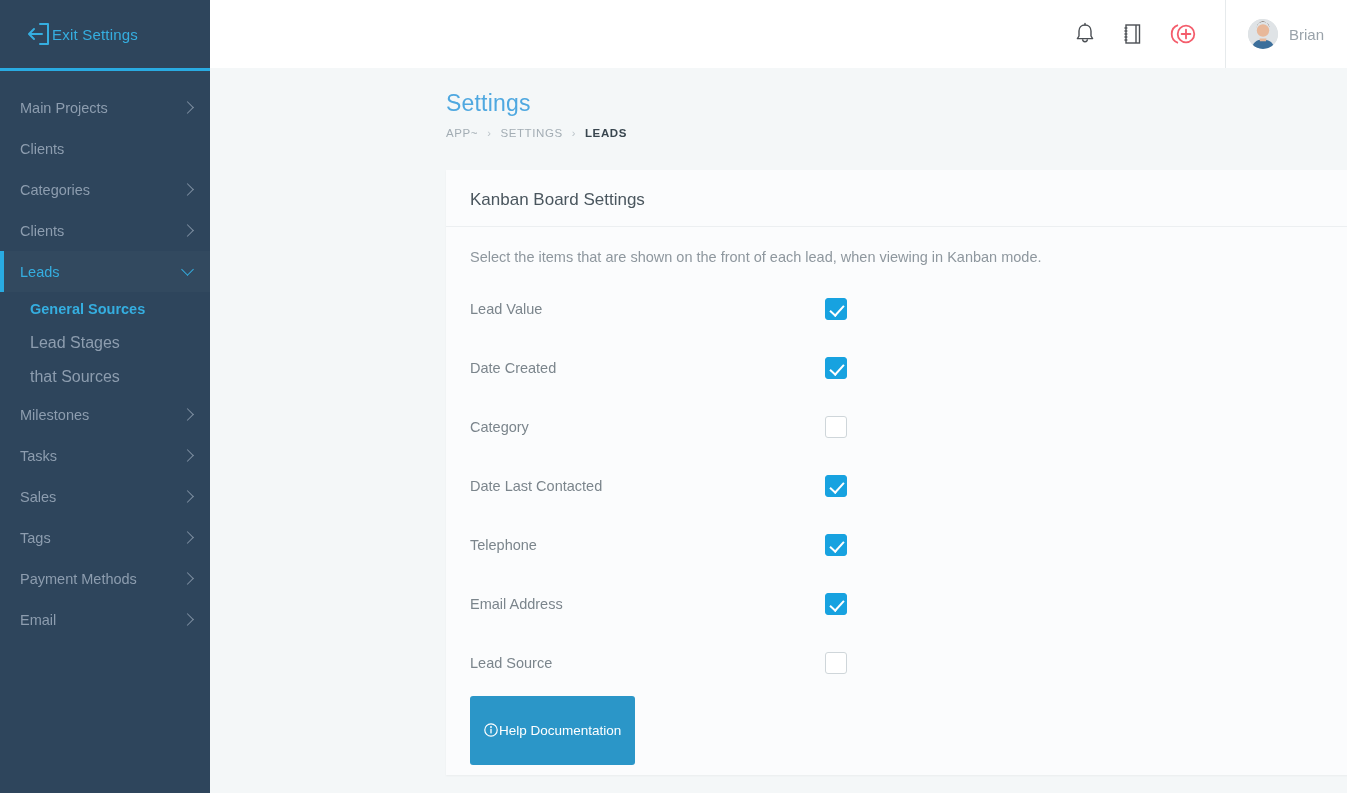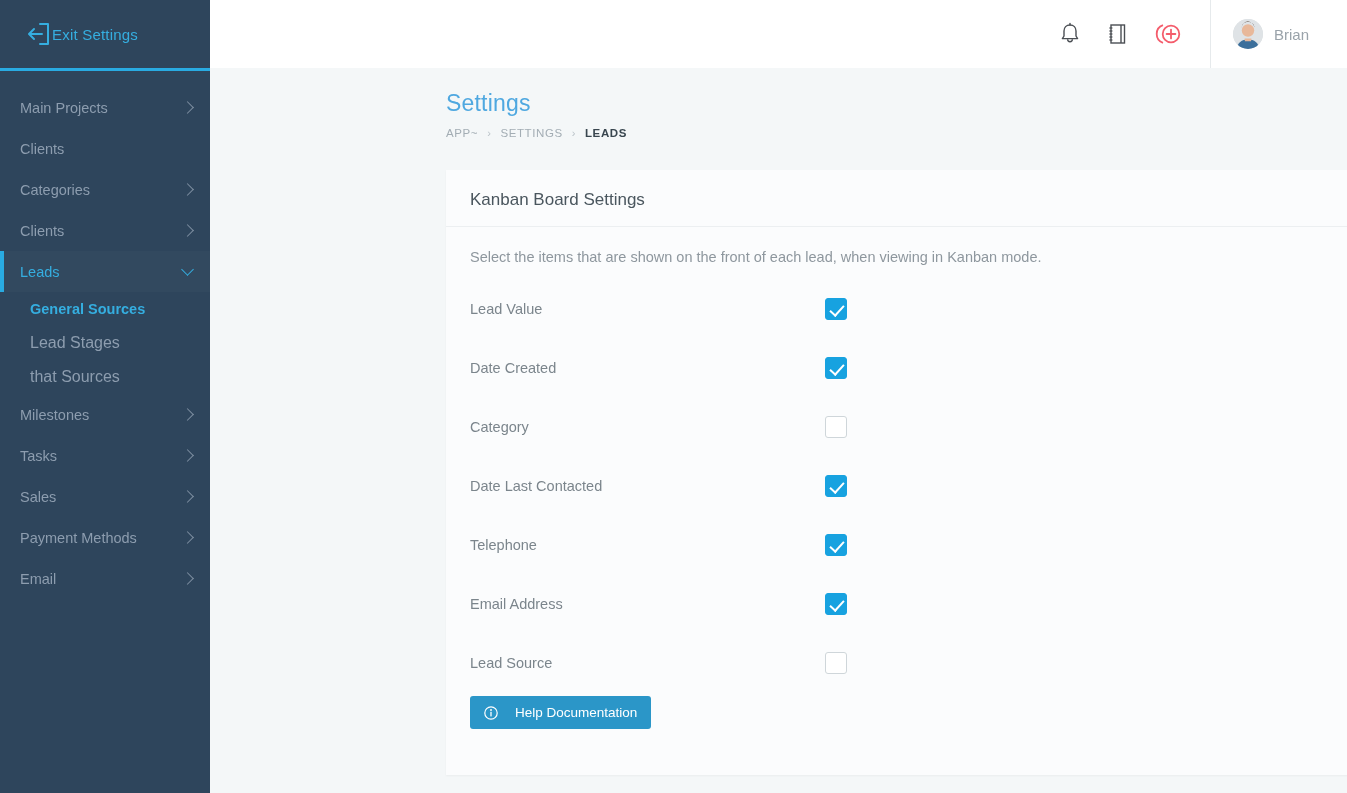--- a/index.html
+++ b/index.html
@@ -63,21 +63,21 @@
     color: #8d9daf; font-size: 16px; cursor: pointer;
   }
   .subnav-item.active { color: #35aee0; font-weight: bold; font-size: 14.5px; }
 
   
   .main { flex: 1; position: relative; background: #f4f7f8; height: 793px; }
 
   .topbar {
     height: 68px; background: #ffffff;
     display: flex; align-items: center; justify-content: flex-end;
-    padding-right: 16px;
+    padding-right: 1px;
   }
   .topbar-icons { display: flex; align-items: center; gap: 26px; padding-right: 28px; }
   .topbar-icon { cursor: pointer; display: block; }
   .topbar-divider { width: 1px; height: 68px; background: #e6eaec; }
   .user-box {
     display: flex; align-items: center; gap: 11px;
     padding: 0 22px 0 22px; height: 68px; cursor: pointer;
   }
   .avatar {
     width: 30px; height: 30px; border-radius: 50%;
@@ -125,24 +125,24 @@
   }
   .cbx.checked { background: #17a2e0; border-color: #17a2e0; }
   .cbx.checked::after {
     content: ""; position: absolute;
     left: 7px; top: 3px; width: 6px; height: 12px;
     border-right: 2.5px solid #fff; border-bottom: 2.5px solid #fff;
     transform: rotate(42deg);
   }
 
   .help-btn {
-    display: inline-flex; align-items: flex-end; gap: 17px;
+    display: inline-flex; align-items: flex-start; gap: 1px;
     background: #2b96c8; color: #fff;
     border: none; border-radius: 3px;
-    font-size: 13.5px; padding: 9px 14px;
+    font-size: 13.5px; padding: 27px 14px;
     cursor: pointer; margin-top: 4px;
     font-family: inherit;
   }
 </style>
 </head>
 <body>
 
 <div class="app">
 
   <aside class="sidebar">
@@ -202,20 +202,24 @@
       <div class="nav-item">
         <span>Tasks</span>
         <span class="chev"></span>
       </div>
 
       <div class="nav-item">
         <span>Sales</span>
         <span class="chev"></span>
       </div>
 
+      <div class="nav-item">
+        <span>Tags</span>
+        <span class="chev"></span>
+      </div>
 
       <div class="nav-item">
         <span>Payment Methods</span>
         <span class="chev"></span>
       </div>
 
       <div class="nav-item">
         <span>Email</span>
         <span class="chev"></span>
       </div>

